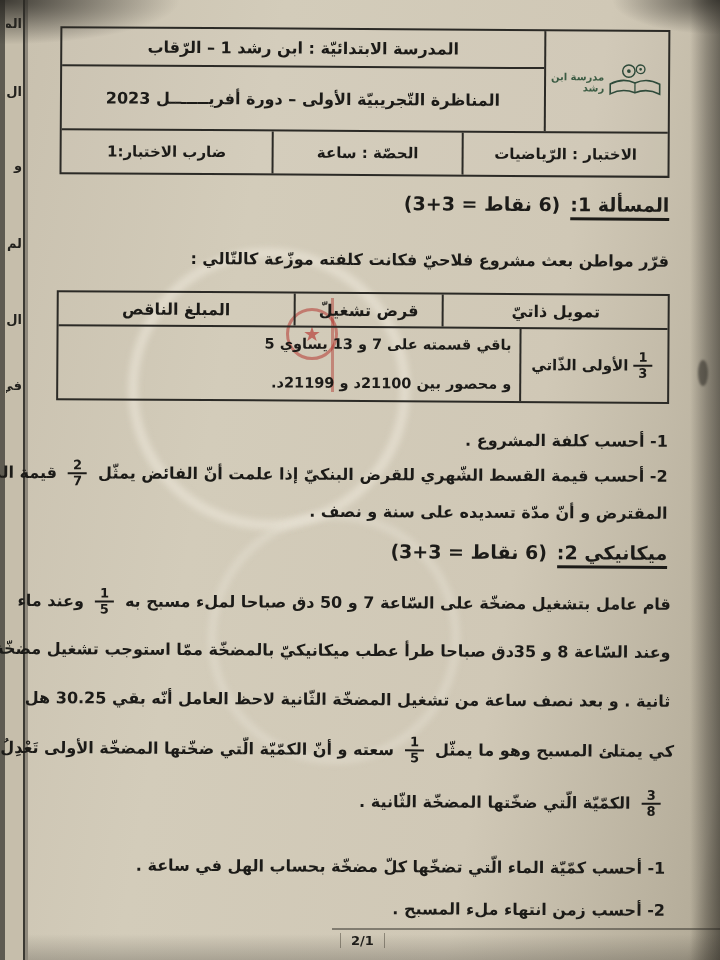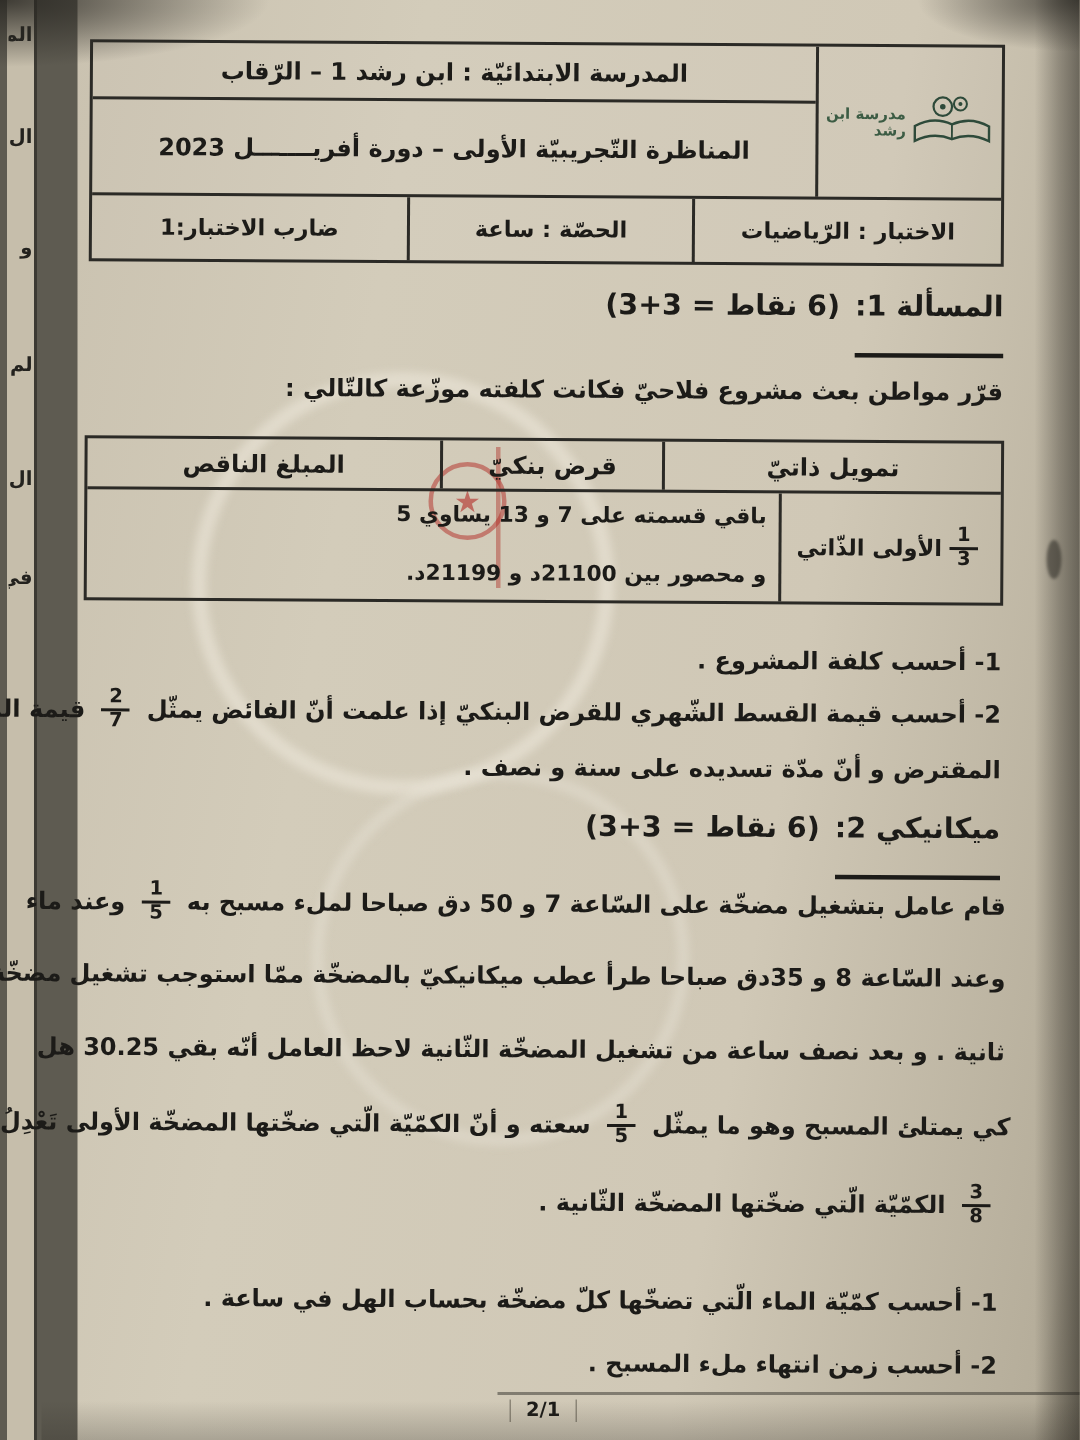--- a/index.html
+++ b/index.html
@@ -10,21 +10,21 @@
          background:linear-gradient(100deg,#c9c1af 0%,#d3ccba 30%,#d0c8b6 68%,#b5ad9a 96%,#9a927f 100%);}
   .right-shadow{position:absolute;right:0;top:0;bottom:0;width:30px;
          background:linear-gradient(to right,rgba(45,42,36,0) 0%,rgba(45,42,36,.35) 55%,rgba(35,33,28,.55) 100%);}
   .bottom-shadow{position:absolute;left:28px;right:0;bottom:0;height:26px;
          background:linear-gradient(to bottom,rgba(45,42,36,0),rgba(45,42,36,.25));}
   .corner-tl{position:absolute;left:0;top:0;width:260px;height:70px;
          background:radial-gradient(ellipse 250px 62px at 0% 0%,rgba(42,40,35,.88),rgba(42,40,35,0) 72%);}
   .corner-tr{position:absolute;right:0;top:0;width:150px;height:50px;
          background:radial-gradient(ellipse 150px 48px at 100% 0%,rgba(42,40,35,.75),rgba(42,40,35,0) 72%);}
   
-  .left-strip{position:absolute;left:0;top:0;bottom:0;width:52px;background:#5e5b51;}
+  .left-strip{position:absolute;left:0;top:0;bottom:0;width:24px;background:#5e5b51;}
   .strip-paper{position:absolute;left:5px;top:0;bottom:0;width:18px;background:#c6beab;
          border-right:2px solid #3c3a33;overflow:hidden;}
   .frag{position:absolute;left:1px;width:16px;font-size:13px;font-weight:700;color:#23221e;
         overflow:hidden;white-space:nowrap;}
   
   .stamp{position:absolute;border-radius:50%;pointer-events:none;}
   .stamp1{left:128px;top:248px;width:262px;height:262px;border:10px solid rgba(238,233,221,.55);filter:blur(3px);}
   .stamp2{left:208px;top:512px;width:236px;height:236px;border:8px solid rgba(234,229,217,.42);filter:blur(3px);}
   .flag-pole{position:absolute;left:331px;top:298px;width:3px;height:94px;background:rgba(172,38,32,.42);}
   .flag-circle{position:absolute;left:286px;top:308px;width:46px;height:46px;border-radius:50%;
@@ -47,21 +47,21 @@
        justify-content:center;font-size:16px;font-weight:700;}
   .hdr-exam{height:62px;display:flex;align-items:center;justify-content:center;
        font-size:16px;font-weight:700;}
   .hdr-bottom{display:flex;border-top:2px solid #2b2a26;height:42px;}
   .hcell{display:flex;align-items:center;justify-content:center;font-size:15px;font-weight:700;}
   .c-subject{width:204px;border-left:2px solid #2b2a26;}
   .c-session{width:188px;border-left:2px solid #2b2a26;}
   .c-coef{flex:1;}
   
   .ptitle{display:flex;direction:rtl;align-items:baseline;gap:10px;font-size:19px;font-weight:700;}
-  .ptitle .tword{border-bottom:3px solid #1c1b18;padding-bottom:20px;}
+  .ptitle .tword{border-bottom:3px solid #1c1b18;padding-bottom:2px;}
   
   .bline{font-size:16px;font-weight:700;}
   .fline{display:flex;direction:rtl;align-items:center;gap:6px;font-size:16px;font-weight:700;}
   .frac{display:inline-flex;flex-direction:column;align-items:center;line-height:1.05;
         font-size:13px;font-weight:700;margin:0 5px;}
   .frac .num{padding:0 5px;border-bottom:2px solid #1c1b18;}
   .frac .den{padding:0 5px;}
   
   .ptable{position:absolute;left:56px;top:292px;width:609px;border:2px solid #2b2a26;direction:rtl;}
   .trow{display:flex;}
@@ -132,21 +132,21 @@
     <div class="abs ptitle" style="top:192px;right:52px;">
       <span class="tword">المسألة 1:</span>
       <span>(6 نقاط = 3+3)</span>
     </div>
 
     <div class="abs bline" style="top:250px;right:52px;">قرّر مواطن بعث مشروع فلاحيّ فكانت كلفته موزّعة  كالتّالي :</div>
 
     <div class="ptable">
       <div class="trow thead">
         <div class="tcell tc1">تمويل ذاتيّ</div>
-        <div class="tcell tc2">قرض بنكيّ</div>
+        <div class="tcell tc2">قرض تشغيلّ</div>
         <div class="tcell tc3">المبلغ الناقص</div>
       </div>
       <div class="trow tbody">
         <div class="tcell tc2">
           <span class="frac">
             <span class="num">1</span>
             <span class="den">3</span>
           </span>
           <span>الأولى الذّاتي</span>
         </div>

